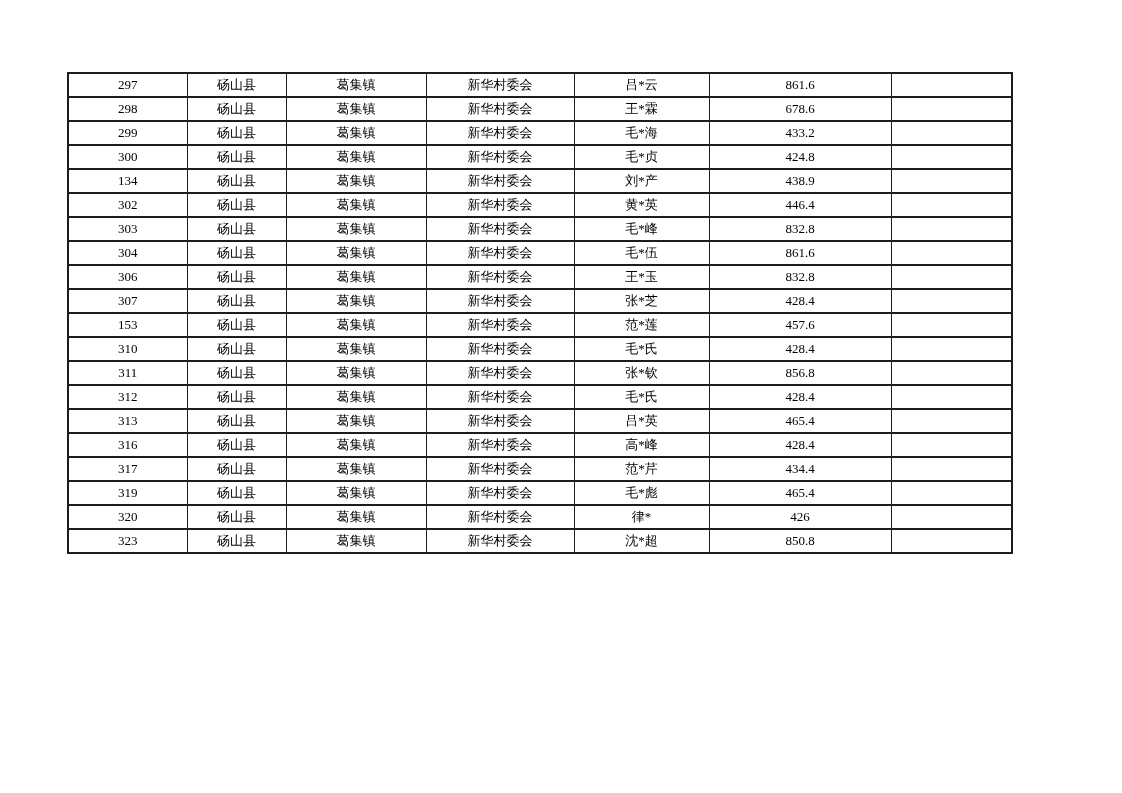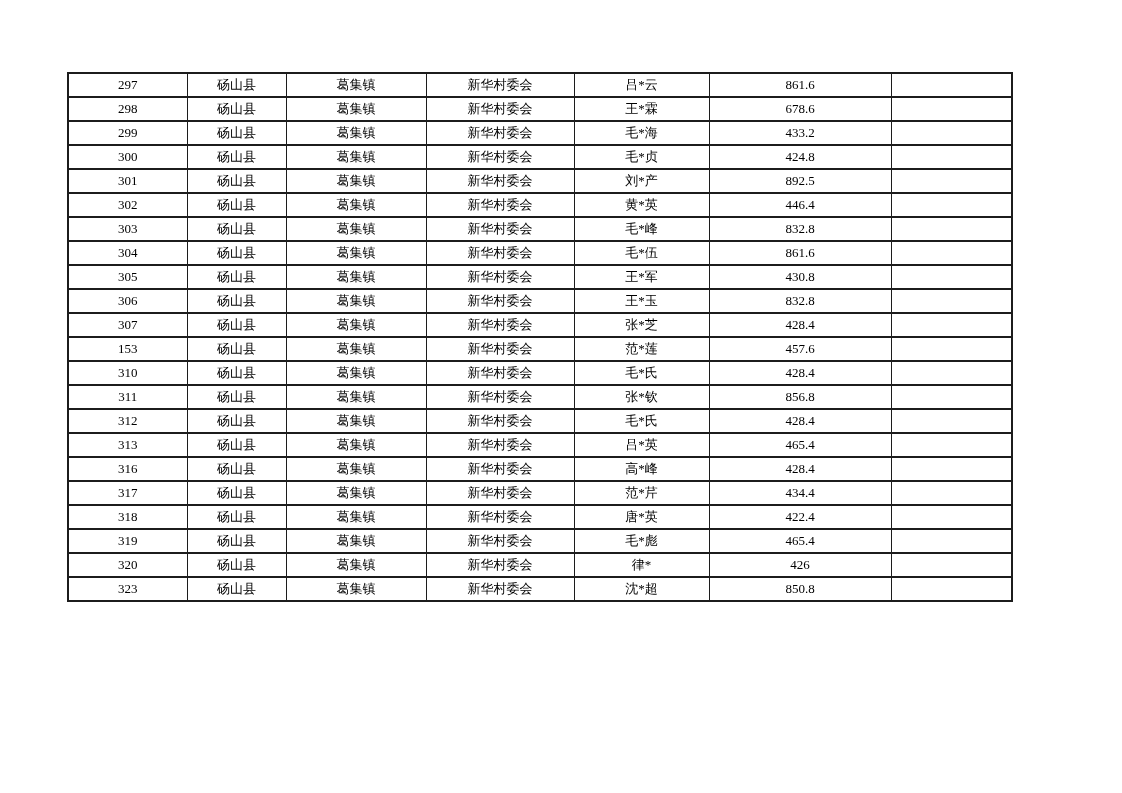--- a/index.html
+++ b/index.html
@@ -99,26 +99,26 @@
         <tr>
     <td>300</td>
     <td>砀山县</td>
     <td>葛集镇</td>
     <td>新华村委会</td>
     <td>毛*贞</td>
     <td>424.8</td>
     <td></td>
   </tr>
         <tr>
-    <td>301</td>
+    <td>134</td>
     <td>砀山县</td>
     <td>葛集镇</td>
     <td>新华村委会</td>
     <td>刘*产</td>
-    <td>892.5</td>
+    <td>438.9</td>
     <td></td>
   </tr>
         <tr>
     <td>302</td>
     <td>砀山县</td>
     <td>葛集镇</td>
     <td>新华村委会</td>
     <td>黄*英</td>
     <td>446.4</td>
     <td></td>
@@ -135,29 +135,20 @@
         <tr>
     <td>304</td>
     <td>砀山县</td>
     <td>葛集镇</td>
     <td>新华村委会</td>
     <td>毛*伍</td>
     <td>861.6</td>
     <td></td>
   </tr>
         <tr>
-    <td>305</td>
-    <td>砀山县</td>
-    <td>葛集镇</td>
-    <td>新华村委会</td>
-    <td>王*军</td>
-    <td>430.8</td>
-    <td></td>
-  </tr>
-        <tr>
     <td>306</td>
     <td>砀山县</td>
     <td>葛集镇</td>
     <td>新华村委会</td>
     <td>王*玉</td>
     <td>832.8</td>
     <td></td>
   </tr>
         <tr>
     <td>307</td>
@@ -222,29 +213,20 @@
     <td>428.4</td>
     <td></td>
   </tr>
         <tr>
     <td>317</td>
     <td>砀山县</td>
     <td>葛集镇</td>
     <td>新华村委会</td>
     <td>范*芹</td>
     <td>434.4</td>
-    <td></td>
-  </tr>
-        <tr>
-    <td>318</td>
-    <td>砀山县</td>
-    <td>葛集镇</td>
-    <td>新华村委会</td>
-    <td>唐*英</td>
-    <td>422.4</td>
     <td></td>
   </tr>
         <tr>
     <td>319</td>
     <td>砀山县</td>
     <td>葛集镇</td>
     <td>新华村委会</td>
     <td>毛*彪</td>
     <td>465.4</td>
     <td></td>

